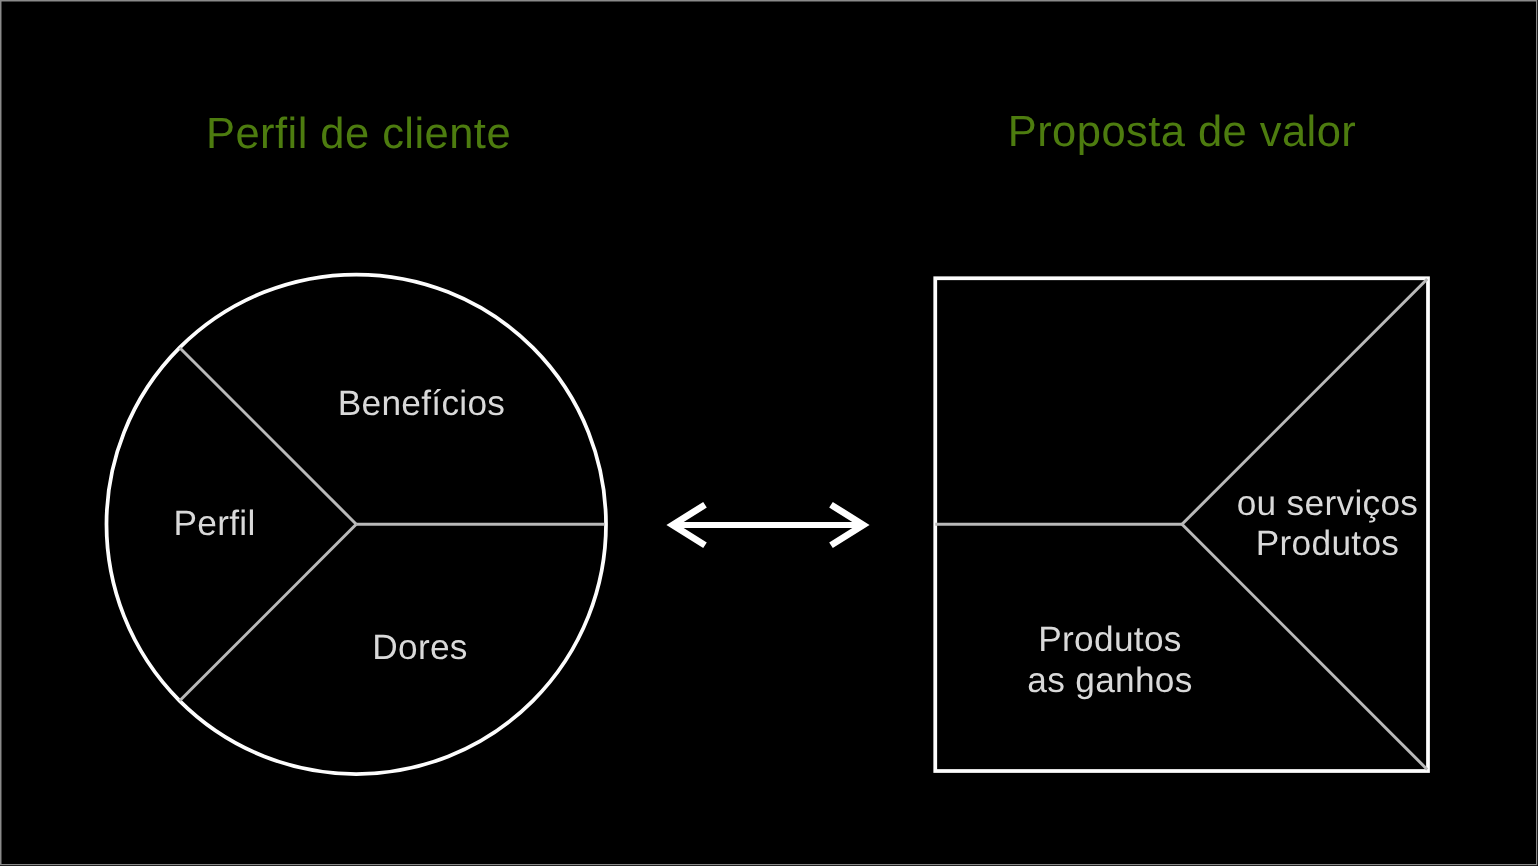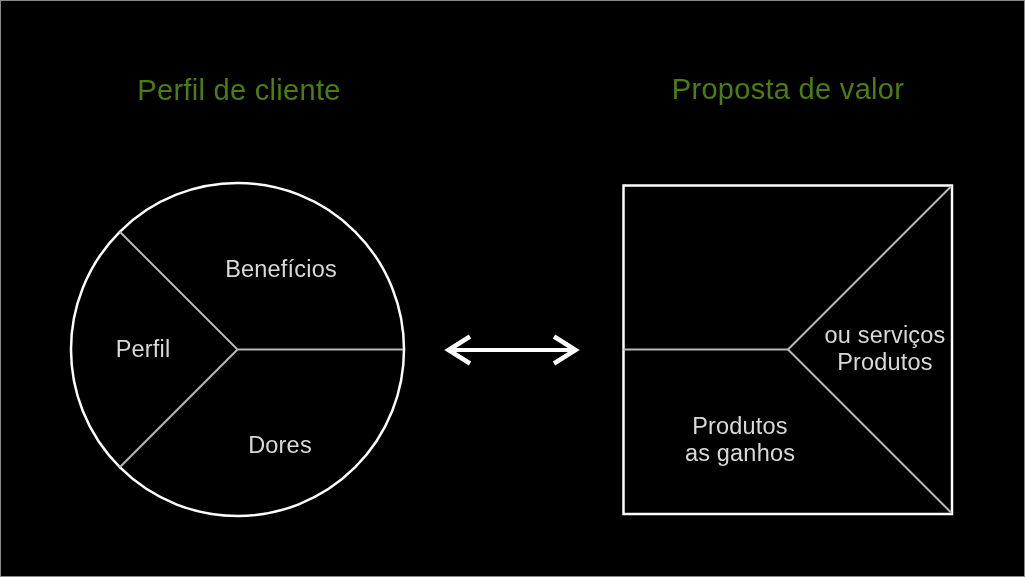--- a/index.html
+++ b/index.html
@@ -43,21 +43,21 @@
     font-size: 29px;
     letter-spacing: 0.3px;
     white-space: nowrap;
     text-align: center;
   }
   
   .title-profile      { left: 238px; top: 89px; }
   .title-value        { left: 787px; top: 88px; }
   .lbl-beneficios     { left: 280px; top: 268px; }
   .lbl-tarefas        { left: 142px; top: 348px; }
-  .lbl-dores          { left: 279px; top: 431px; margin-top: 13px; }
+  .lbl-dores          { left: 279px; top: 431px; }
   .lbl-criadores      { left: 740px; top: 259px; }
   .lbl-produtos       { left: 884px; top: 348px; }
   .lbl-aliviam        { left: 739px; top: 439px; }
 </style>
 </head>
 <body>
 
 <div class="canvas">
 
   <svg class="shapes-svg" viewBox="0 0 1025 577" xmlns="http://www.w3.org/2000/svg">

